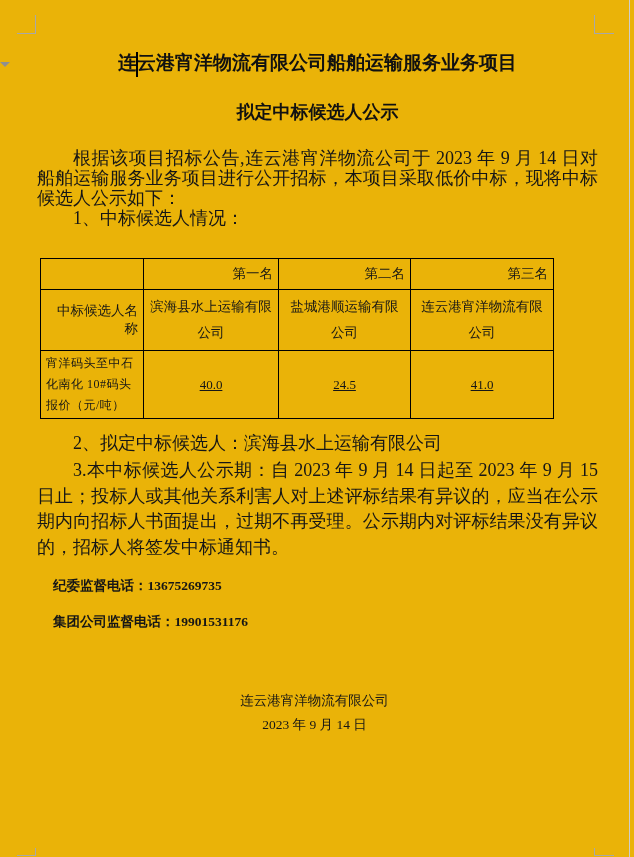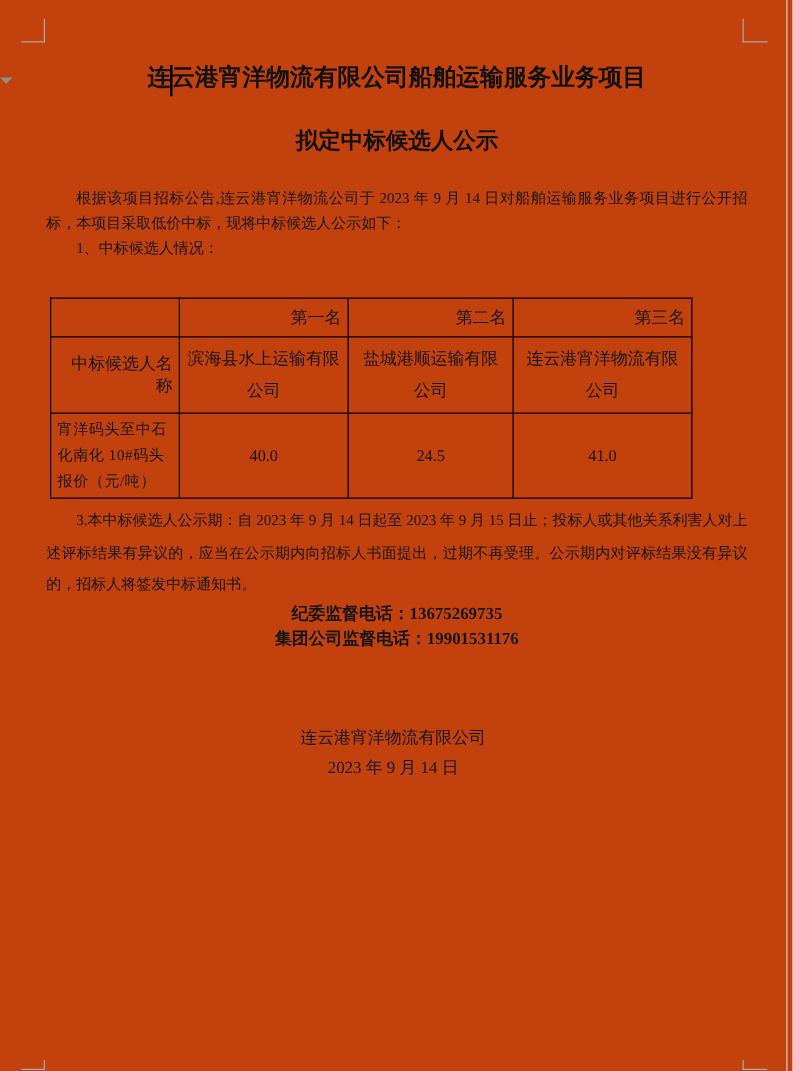--- a/index.html
+++ b/index.html
@@ -1,20 +1,20 @@
 <!DOCTYPE html>
 <html><head>
 <meta charset="utf-8">
 <style>
   html, body { margin: 0; padding: 0; background: #ffffff; }
   .page {
     position: relative;
     width: 634px;
     height: 857px;
-    background: #c2410c;
+    background: #eab308;
     overflow: hidden;
     font-family: "Liberation Serif", "DejaVu Serif", serif;
     color: #161616;
   }
   
   .crop { position: absolute; }
   .crop-tl { left: 17px; top: 15px; width: 18px; height: 18px;
              border-right: 1px solid #a8a8a8; border-bottom: 1px solid #a8a8a8; }
   .crop-tr { left: 594px; top: 15px; width: 19px; height: 18px;
              border-left: 1px solid #a8a8a8; border-bottom: 1px solid #a8a8a8; }
@@ -35,21 +35,21 @@
   .doc-title {
     margin: 0; text-align: center;
     font-size: 19px; font-weight: bold; line-height: 26px;
     letter-spacing: 0px; color: #111111;
   }
   .doc-subtitle {
     margin: 24px 0 0 0; text-align: center;
     font-size: 18px; font-weight: bold; line-height: 24px; color: #111111;
   }
   .para {
-    margin: 0; font-size: 12px; line-height: 20px;
+    margin: 0; font-size: 18px; line-height: 20px;
     text-align: justify; text-justify: inter-ideograph;
   }
   .intro { margin-top: 24px; text-indent: 2em; }
   .item1 { text-indent: 2em; }
   .item2 { margin-top: 14px; text-indent: 2em; }
   .item3 { margin-top: 5px; text-indent: 2em; line-height: 25.5px; }
 
   table.candidates {
     border-collapse: collapse; table-layout: fixed;
     margin: 30px 0 0 3px; width: 513px;
@@ -62,24 +62,24 @@
     overflow: hidden;
   }
   .col1 { width: 103px; } .col2 { width: 135px; } .col3 { width: 132px; } .col4 { width: 143px; }
   tr.r-head { height: 31px; }
   tr.r-names { height: 61px; }
   tr.r-price1 { height: 63px; }
   tr.r-price2 { height: 71px; }
   td.c-center { text-align: right; }
   td.c-name { text-align: center; line-height: 26px; }
   td.c-rowlabel { text-align: left; font-size: 12px; line-height: 21px; letter-spacing: 0.5px; }
-  td.c-num { text-align: center; font-size: 13px; }
+  td.c-num { text-align: center; font-size: 13px; text-decoration: underline; }
 
   .phones { margin-top: 0; }
-  .phone-line { margin: 0; font-size: 13.5px; font-weight: bold; line-height: 20px; text-align: center; }
+  .phone-line { margin: 16px; font-size: 13.5px; font-weight: bold; line-height: 20px; }
   .phones { padding-top: 0; }
 
   .signature-block { margin-top: 57px; text-align: center; padding-right: 6px; }
   .sig-line { margin: 0; font-size: 13.5px; line-height: 24px; }
 </style>
 </head>
 <body>
 
 <div class="page">
 
@@ -123,20 +123,21 @@
         </tr>
         <tr class="r-price1">
           <td class="c-rowlabel">宵洋码头至中石化南化 10#码头报价（元/吨）</td>
           <td class="c-num">40.0</td>
           <td class="c-num">24.5</td>
           <td class="c-num">41.0</td>
         </tr>
       </tbody>
     </table>
 
+    <p class="para item2">2、拟定中标候选人：滨海县水上运输有限公司</p>
 
     <p class="para item3">3.本中标候选人公示期：自 2023 年 9 月 14 日起至 2023 年 9 月 15 日止；投标人或其他关系利害人对上述评标结果有异议的，应当在公示期内向招标人书面提出，过期不再受理。公示期内对评标结果没有异议的，招标人将签发中标通知书。</p>
 
     <div class="phones">
       <p class="phone-line">纪委监督电话：13675269735</p>
       <p class="phone-line">集团公司监督电话：19901531176</p>
     </div>
 
     <div class="signature-block">
       <p class="sig-line">连云港宵洋物流有限公司</p>

